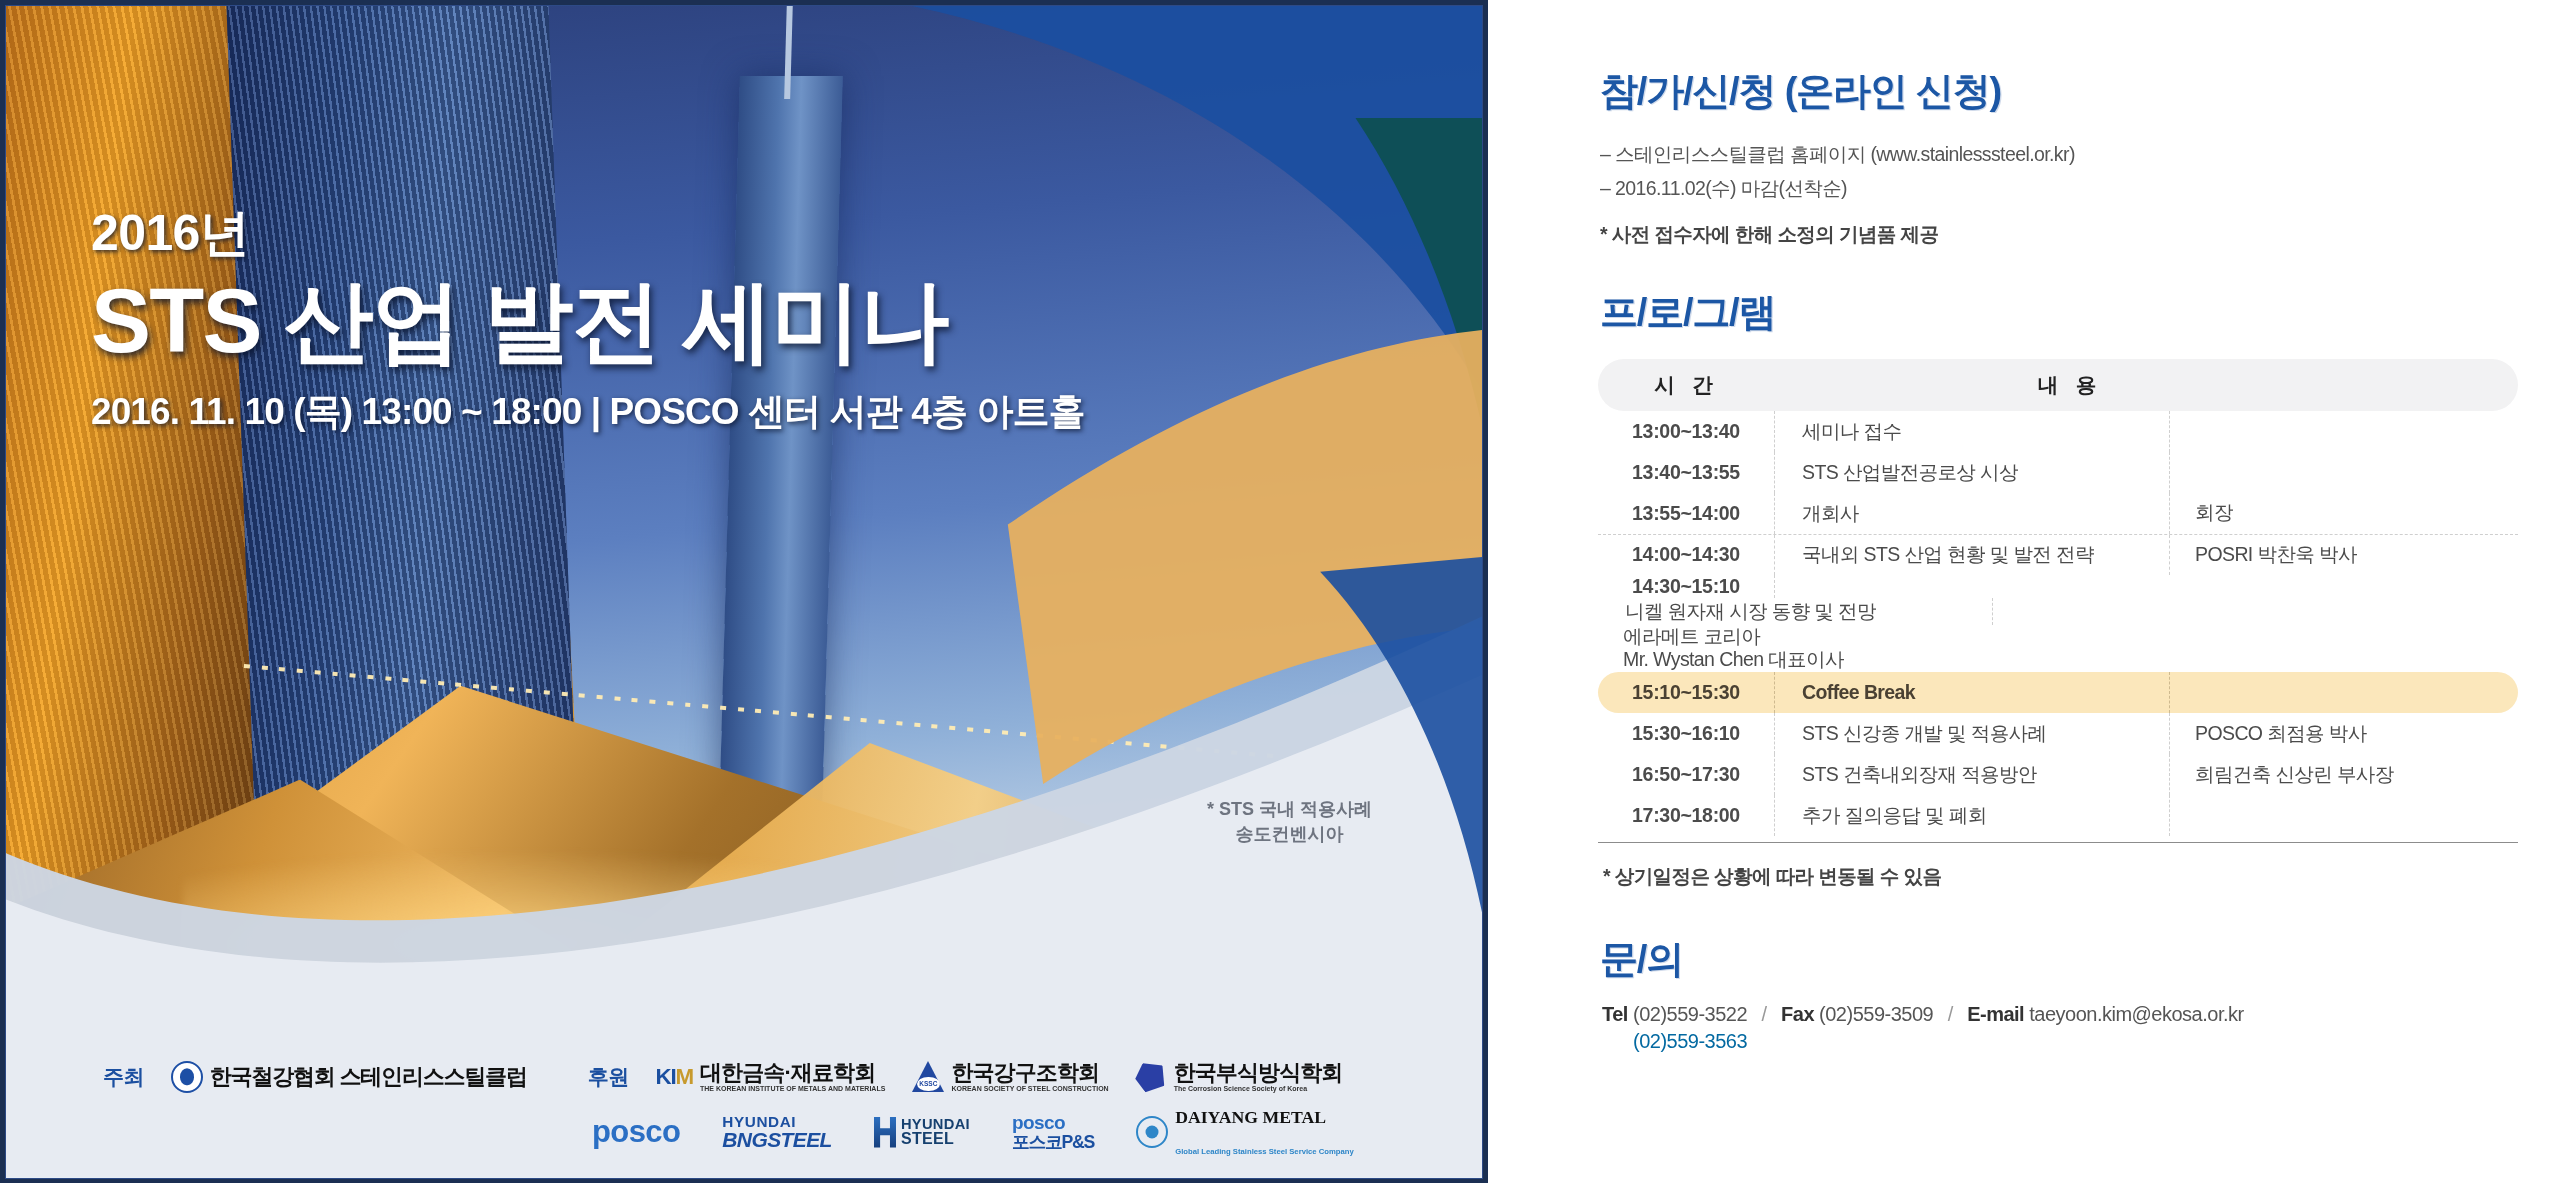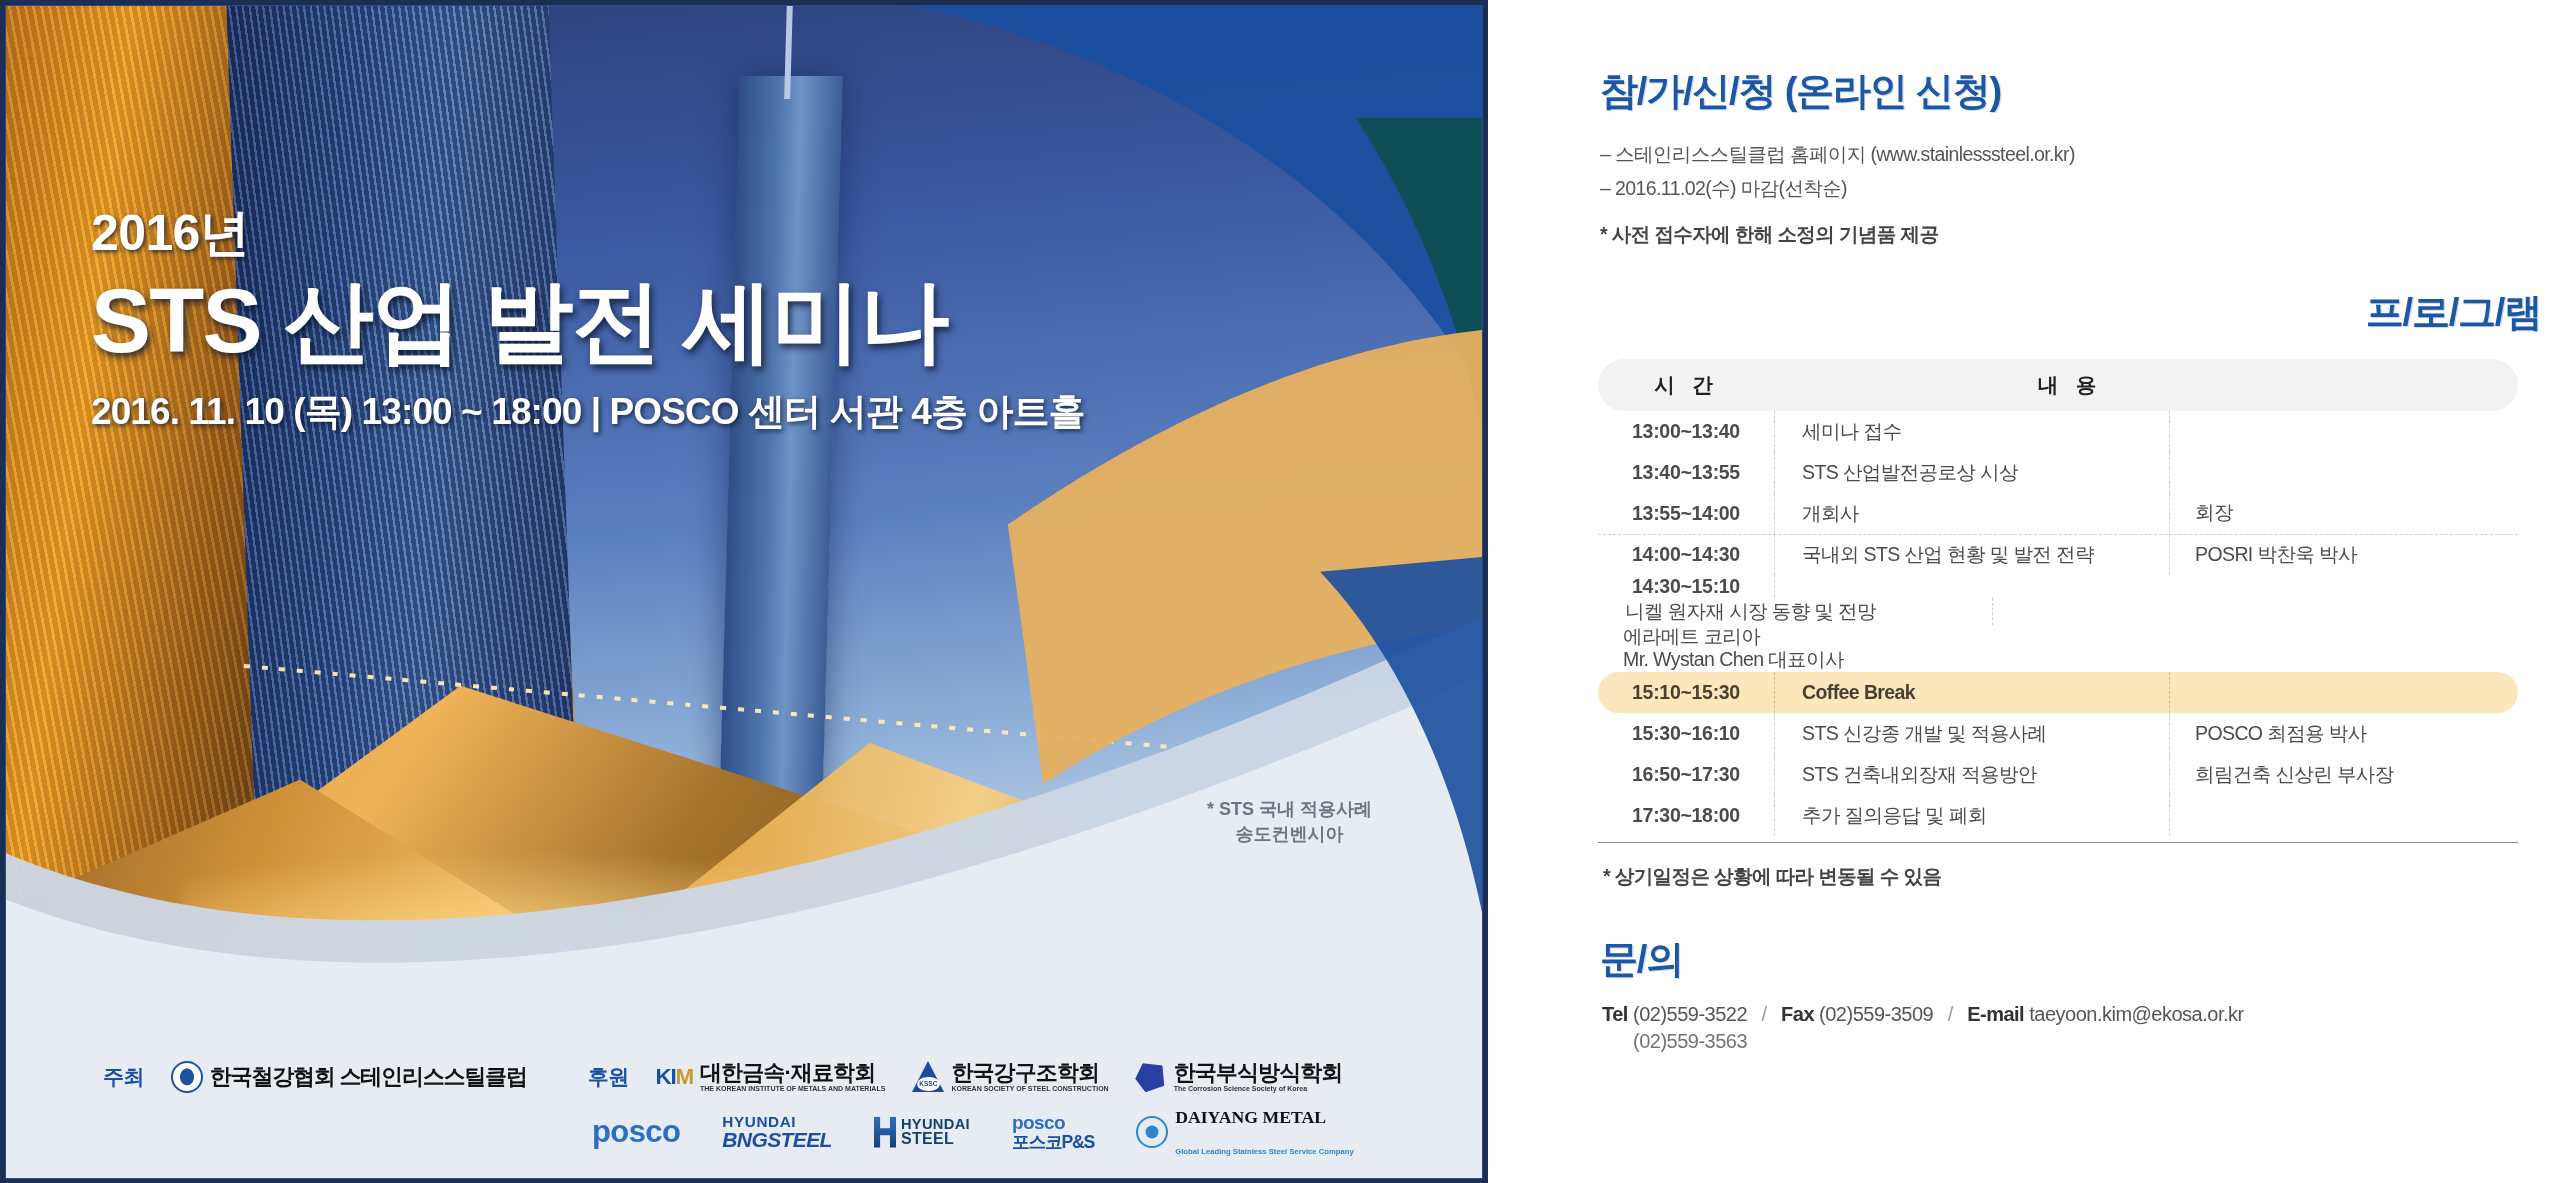--- a/index.html
+++ b/index.html
@@ -175,21 +175,21 @@
   }
   .sec-title{
     color:#1c57a5; font-weight:700; letter-spacing:-1.2px;
     text-shadow:1.2px 1.2px 0 rgba(120,150,195,.35);
   }
   #apply-title{ font-size:38px; margin-top:66px; margin-left:77px; }
   .apply-lines{ margin-left:77px; margin-top:23.6px; }
   .apply-lines .ln{ font-size:19.5px; color:#555; letter-spacing:-0.6px; margin-bottom:7px; }
   .apply-note{ margin-left:77px; margin-top:19px; font-size:19.5px; color:#444; font-weight:600; letter-spacing:-0.6px; }
 
-  #program-title{ font-size:38px; margin-top:39px; margin-left:77px;text-align:right; }
+  #program-title{ font-size:38px; margin-top:39px; margin-left:77px; }
 
   
   .tbl{ margin-top:21px; margin-left:75px; width:920px; }
   .thead{
     display:flex; align-items:center; height:52px;
     background:#f2f2f3; border-radius:26px;
   }
   .thead .c1{ width:177px; text-align:center; font-size:20.6px; font-weight:700; color:#222; letter-spacing:5.9px; }
   .thead .c2{ flex:1; text-align:center; font-size:20.6px; font-weight:700; color:#222; letter-spacing:5.9px; padding-right:153px; }
 
@@ -213,21 +213,21 @@
   .trow.hl .c2{ font-weight:700; color:#4a4133; }
   .trow.hl .c1{ font-weight:700; color:#4a4133; }
 
   .tbl-bottom{ border-bottom:1.8px solid #8c8c8c; margin-top:5.9px; }
   .tbl-note{ margin-left:80px; margin-top:20px; font-size:19.5px; color:#444; font-weight:600; letter-spacing:-0.6px; }
 
   #contact-title{ font-size:38px; margin-top:44px; margin-left:77px; }
   .contact-line{ margin-left:79px; margin-top:17.7px; font-size:20px; color:#555; letter-spacing:-0.5px; white-space:nowrap; }
   .contact-line b{ color:#333; font-weight:700; }
   .contact-line .sl{ color:#999; padding:0 9.4px; }
-  .contact-sub{ margin-left:110px; margin-top:4.7px; font-size:20px; color:#737373; letter-spacing:-0.5px; }
+  .contact-sub{ margin-left:110px; margin-top:4.7px; font-size:20px; color:#0369a1; letter-spacing:-0.5px; }
 </style>
 </head>
 <body>
 
 <div class="page">
 
   <div class="poster">
 
     <div class="photo">
       <div class="facade-a"></div>

